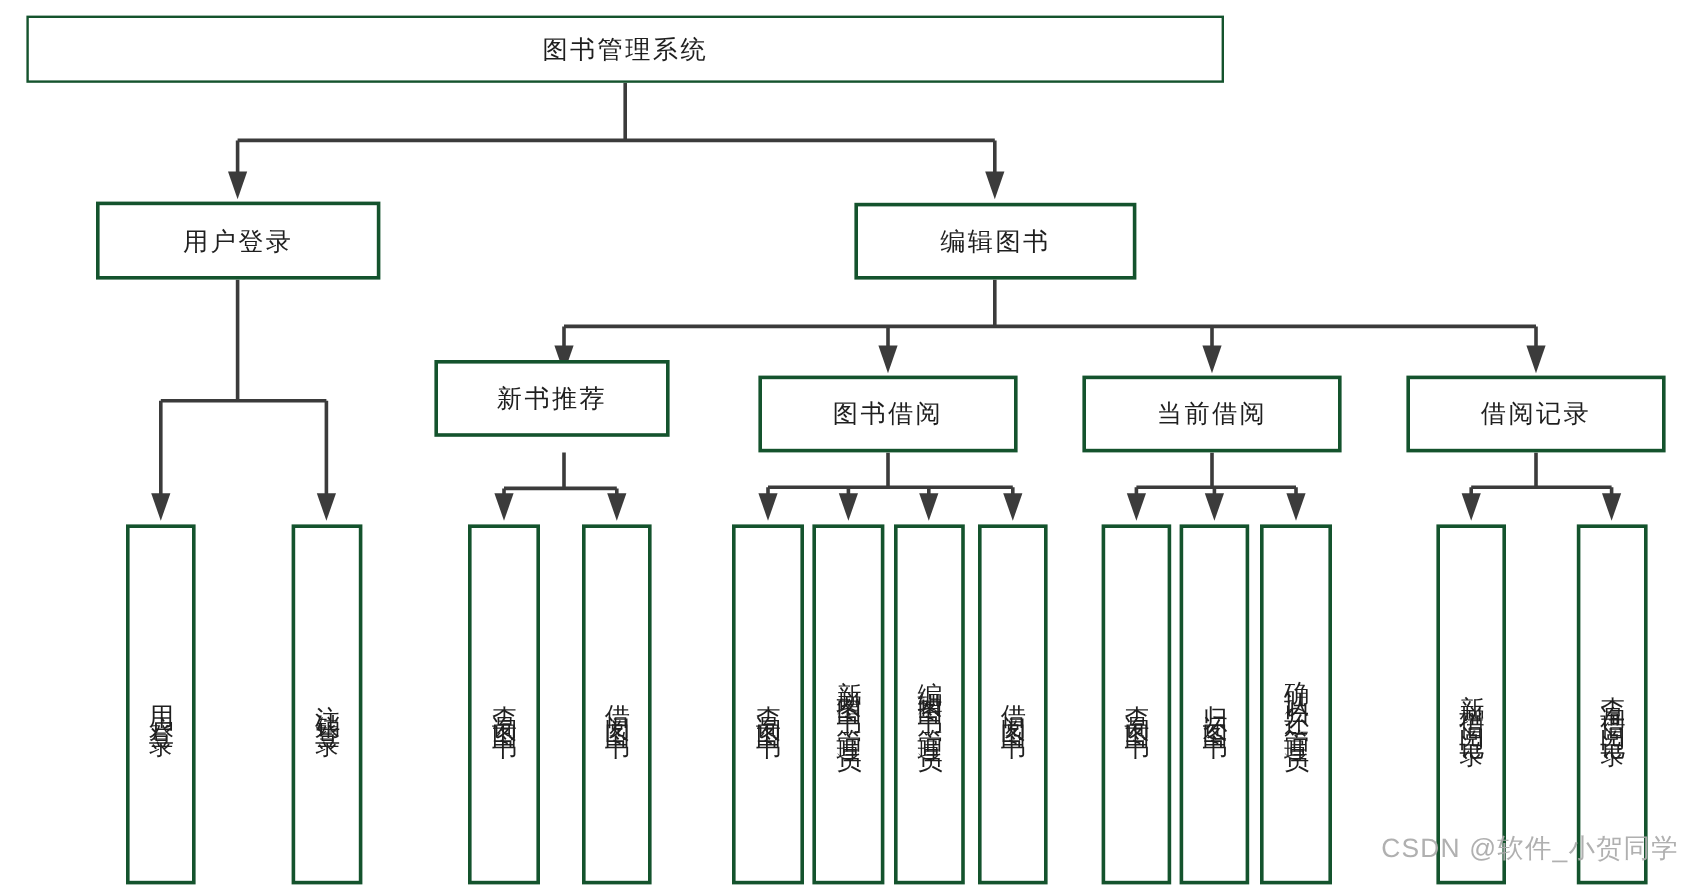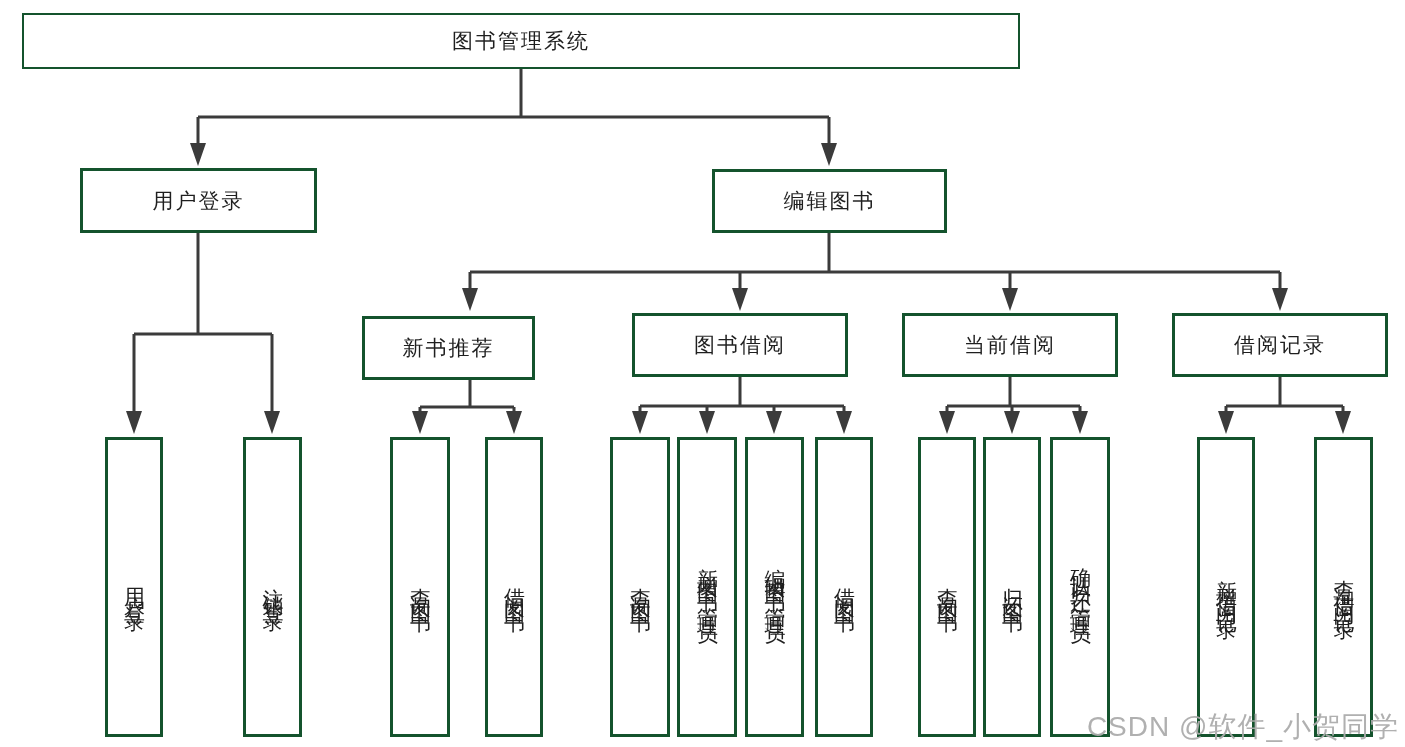--- a/index.html
+++ b/index.html
@@ -40,23 +40,23 @@
     font-size: 21px;
   }
   .vbox {
     writing-mode: vertical-rl;
     letter-spacing: 8px;
     line-height: 1;
   }
   .watermark {
     position: absolute;
     right: 6px;
-    top: 708px;
+    top: 692px;
     z-index: 5;
-    font-size: 28px;
+    font-size: 22px;
     color: rgba(172, 172, 172, 0.95);
     letter-spacing: 1px;
     white-space: nowrap;
     margin-left: 19px;
   }
 </style>
 </head>
 <body>
 
 <div class="stage">
@@ -102,21 +102,21 @@
       <polygon points="1218,411 1234,411 1226,434"></polygon>
       <polygon points="1335,411 1351,411 1343,434"></polygon>
     </g>
   </svg>
 
   <div class="box root" style="left:22px; top:13px; width:998px; height:56px;">图书管理系统</div>
 
   <div class="box" style="left:80px; top:168px; width:237px; height:65px;">用户登录</div>
   <div class="box" style="left:712px; top:169px; width:235px; height:64px;">编辑图书</div>
 
-  <div class="box" style="left:362px; top:316px; width:173px; height:64px;">新书推荐</div>
+  <div class="box" style="left:362px; top:300px; width:196px; height:64px;">新书推荐</div>
   <div class="box" style="left:902px; top:313px; width:216px; height:64px;">当前借阅</div>
   <div class="box" style="left:632px; top:313px; width:216px; height:64px;">图书借阅</div>
   <div class="box" style="left:1172px; top:313px; width:216px; height:64px;">借阅记录</div>
 
   <div class="box vbox" style="left:105px; top:437px; width:58px; height:300px;">用户登录</div>
   <div class="box vbox" style="left:243px; top:437px; width:59px; height:300px;">注销登录</div>
 
   <div class="box vbox" style="left:390px; top:437px; width:60px; height:300px;">查询图书</div>
   <div class="box vbox" style="left:485px; top:437px; width:58px; height:300px;">借阅图书</div>
 

